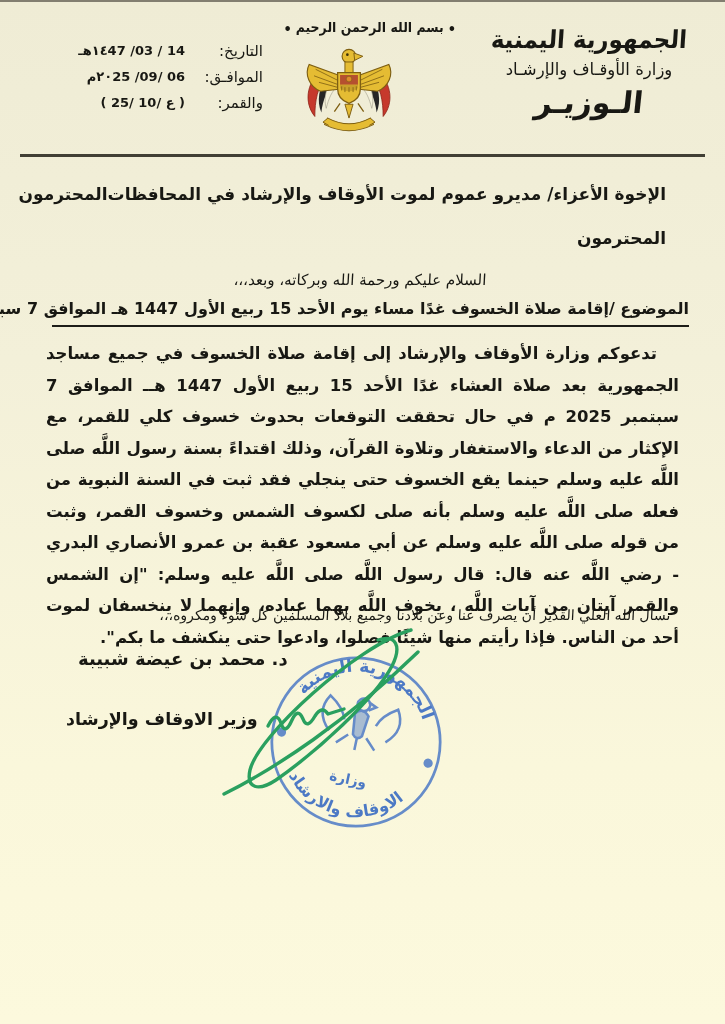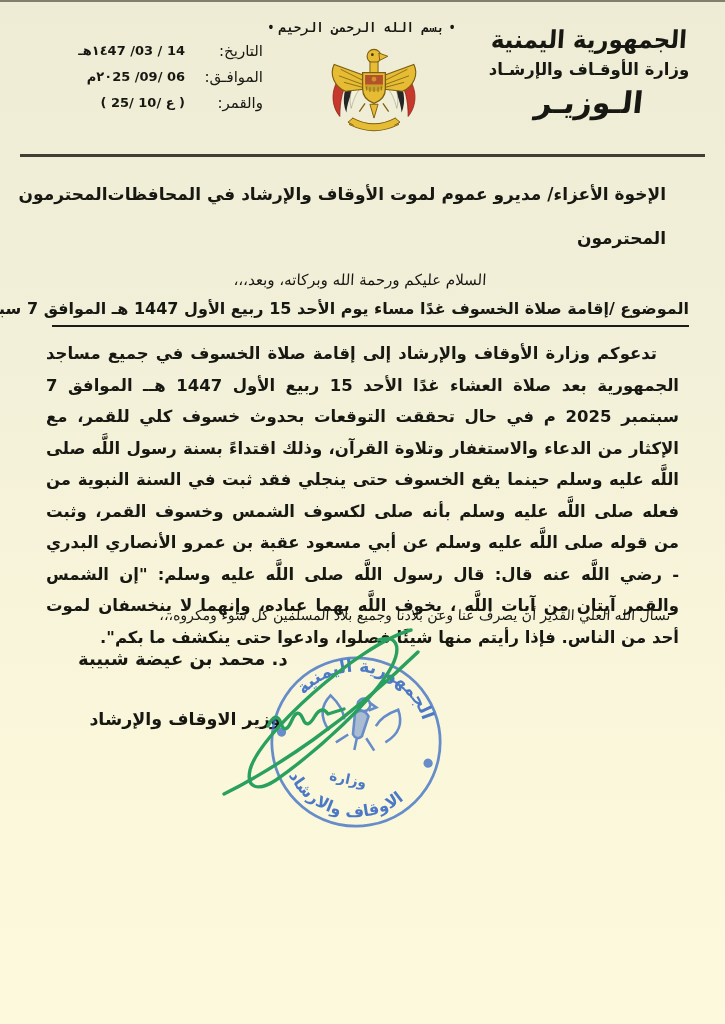--- a/index.html
+++ b/index.html
@@ -8,46 +8,46 @@
     background:linear-gradient(180deg,#efecd5 0%,#f3f0d9 35%,#faf7db 75%,#fcf9dd 100%);
     font-family:"DejaVu Sans",sans-serif;color:#181813;overflow:hidden;
   }
   .topedge{position:absolute;top:0;left:0;right:0;height:2px;background:rgba(70,68,58,.65);}
   
   .hdr-left{position:absolute;top:38px;right:462px;left:40px;direction:rtl;}
   .f-row{display:flex;align-items:flex-end;line-height:26px;font-size:15px;}
   .f-label{font-weight:400;min-width:74px;white-space:nowrap;}
   .f-value{font-weight:700;white-space:nowrap;padding-right:4px;font-size:13px;}
   .blankline{display:inline-block;width:118px;border-bottom:1.3px solid #5b594e;height:14px;margin-right:4px;}
-  .hdr-center{position:absolute;top:20px;left:288px;width:172px;text-align:center;font-family:Liberation Mono, monospace;}
+  .hdr-center{position:absolute;top:20px;left:288px;width:172px;text-align:left;}
   .basmala{font-size:12.5px;font-weight:700;white-space:nowrap;letter-spacing:0px;transform:scaleY(1.1);}
   .bdot{font-size:13px;vertical-align:middle;padding:0 4px;}
   .emblem{margin-top:4px;}
   .hdr-right{position:absolute;top:26px;left:470px;width:238px;text-align:center;direction:rtl;}
   .country{font-size:23px;font-weight:700;transform:scaleY(1.08) skewX(-4deg);letter-spacing:-1px;}
-  .ministry{font-size:16.5px;font-weight:700;margin-top:8px;letter-spacing:.5px;white-space:nowrap;}
+  .ministry{font-size:16.5px;font-weight:400;margin-top:8px;letter-spacing:.5px;white-space:nowrap;}
   .office{font-size:30px;font-weight:700;margin-top:6px;transform:skewX(-6deg);}
   .ruleline{position:absolute;top:154px;left:20px;right:20px;height:2.5px;background:#413f34;}
   
   .recip{position:absolute;left:58px;width:608px;display:flex;justify-content:space-between;direction:rtl;font-weight:700;font-size:17px;}
   .recip1{top:184px;}
   .recip2{top:228px;}
   .recip2 .honor{margin-left:34px;}
   .to-line{white-space:nowrap;}
   .honor{white-space:nowrap;}
   
   .salutation{position:absolute;top:271px;left:110px;width:500px;text-align:center;font-size:15px;font-weight:400;direction:rtl;transform:skewX(-3deg);}
   .subject{position:absolute;top:299px;right:36px;left:52px;direction:rtl;font-size:16px;font-weight:700;
            border-bottom:2px solid #1d1d18;padding-bottom:7px;white-space:nowrap;}
   .bodytxt{position:absolute;top:338px;right:46px;left:46px;direction:rtl;text-align:justify;
            font-size:16.5px;font-weight:700;line-height:31.5px;text-indent:22px;}
   .dua{position:absolute;top:607px;left:140px;width:550px;text-align:center;direction:rtl;font-size:14px;font-weight:400;transform:skewX(-3deg);}
   
   .sig-name{position:absolute;top:648px;left:78px;width:215px;text-align:left;font-size:18px;font-weight:700;direction:rtl;z-index:3;}
-  .sig-title{position:absolute;top:709px;left:66px;width:215px;text-align:right;font-size:17.5px;font-weight:700;direction:rtl;z-index:3;}
+  .sig-title{position:absolute;top:709px;left:66px;width:215px;text-align:left;font-size:17.5px;font-weight:700;direction:rtl;z-index:3;}
   .stamp{position:absolute;top:644px;left:258px;width:196px;height:196px;transform:rotate(12deg);opacity:.9;z-index:4;}
   .handsign{position:absolute;top:618px;left:206px;width:242px;height:182px;z-index:5;}
 </style>
 </head>
 <body>
 
 <div class="page">
   <div class="topedge"></div>
 
   <div class="hdr-left">

